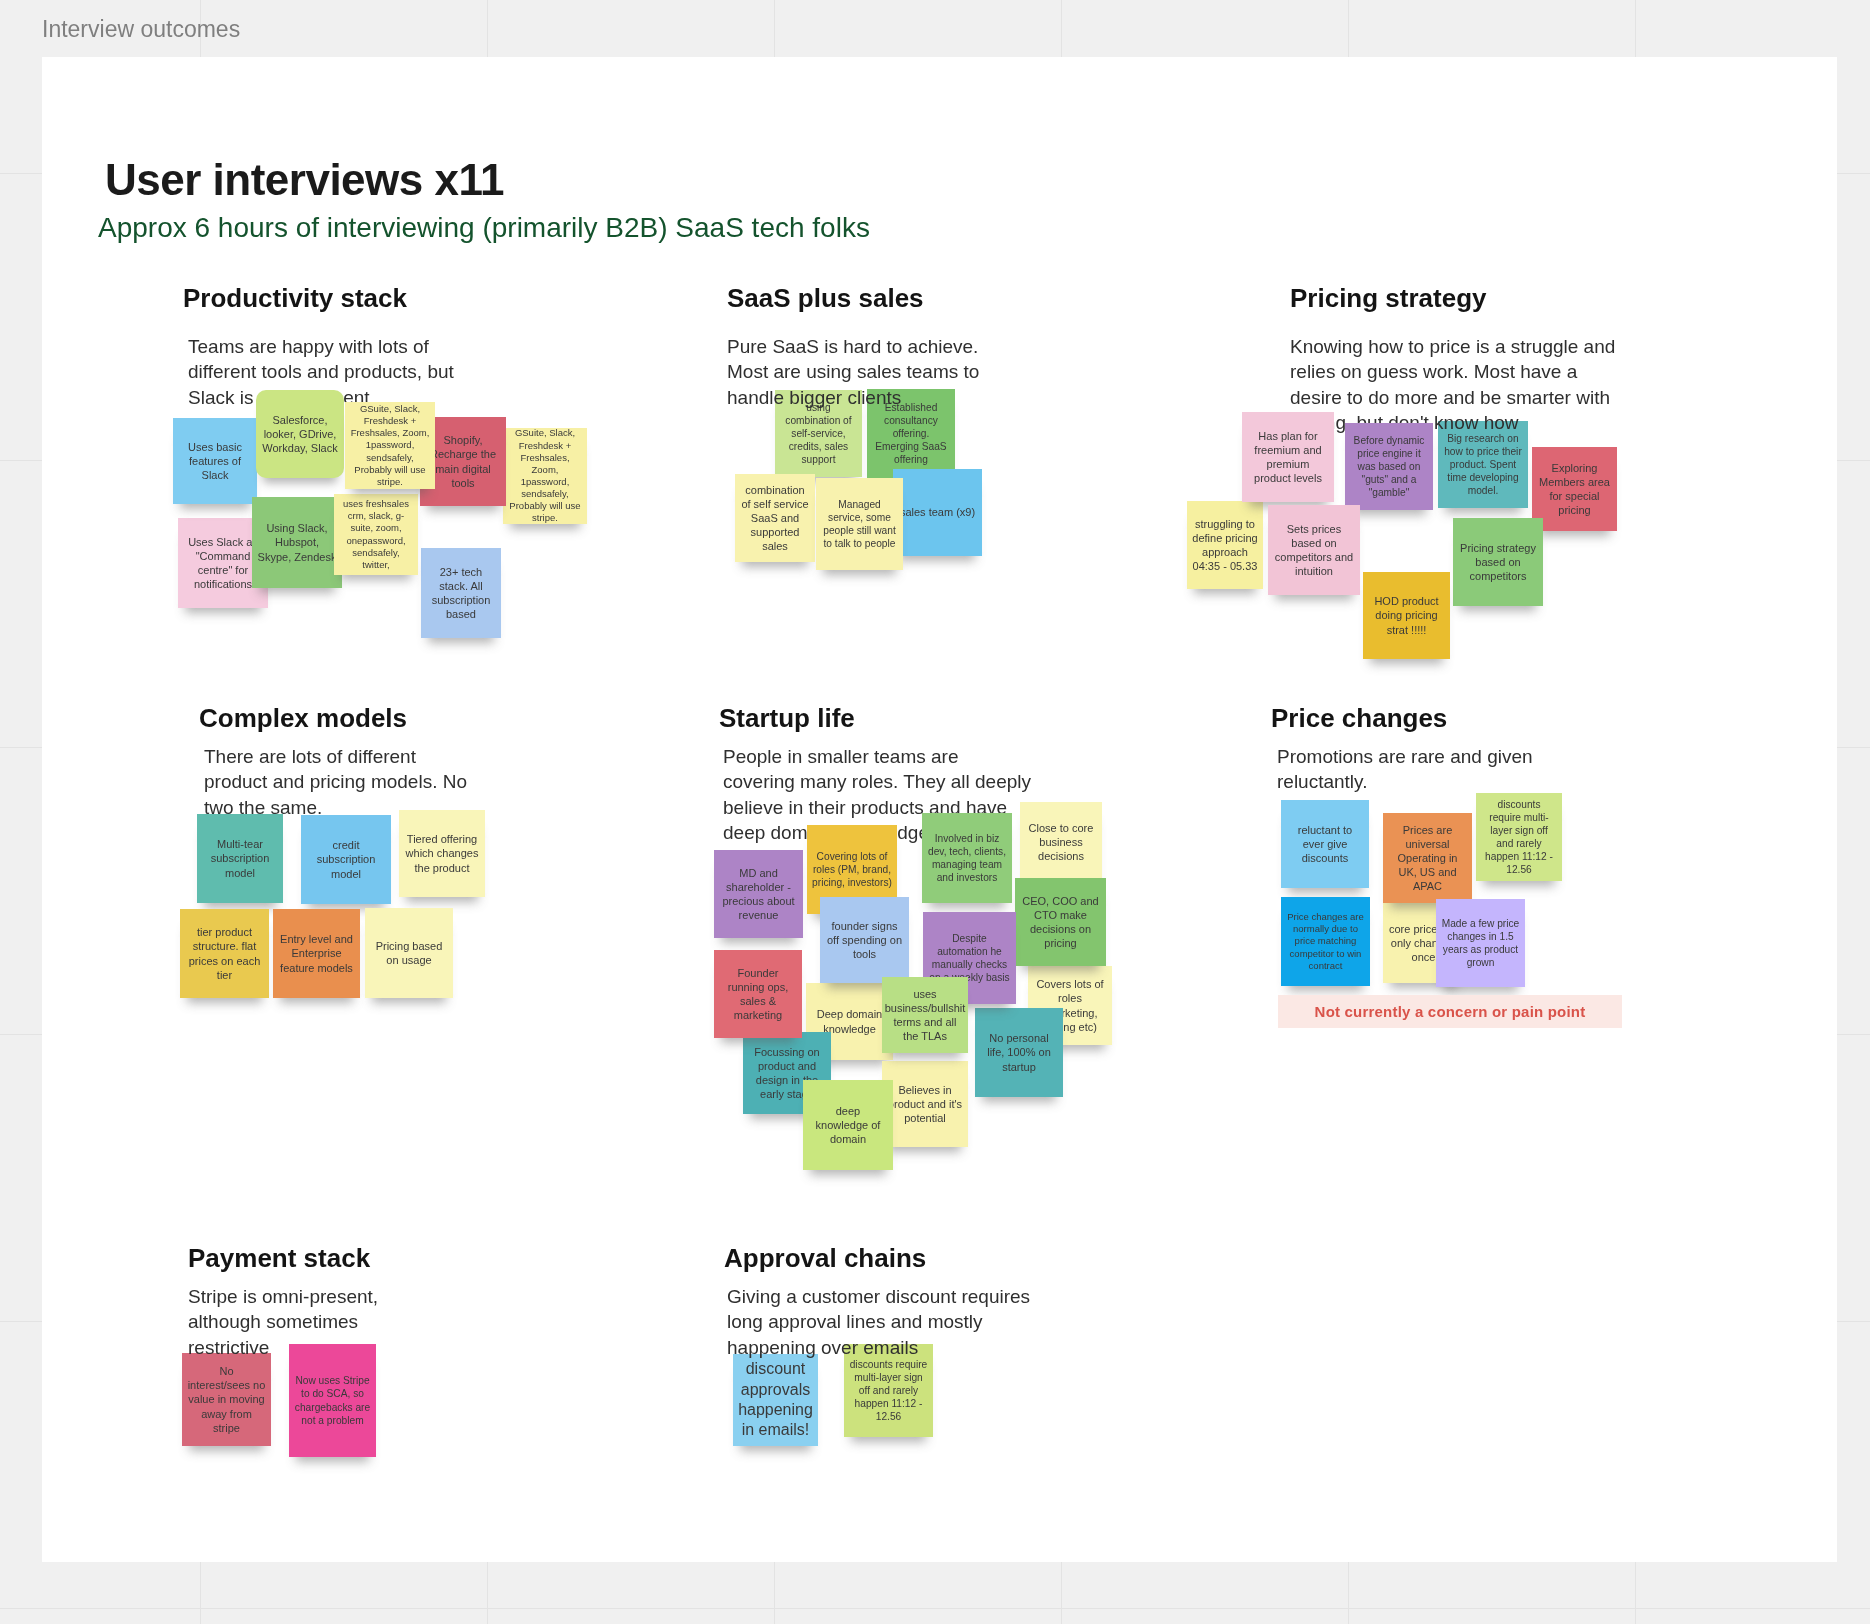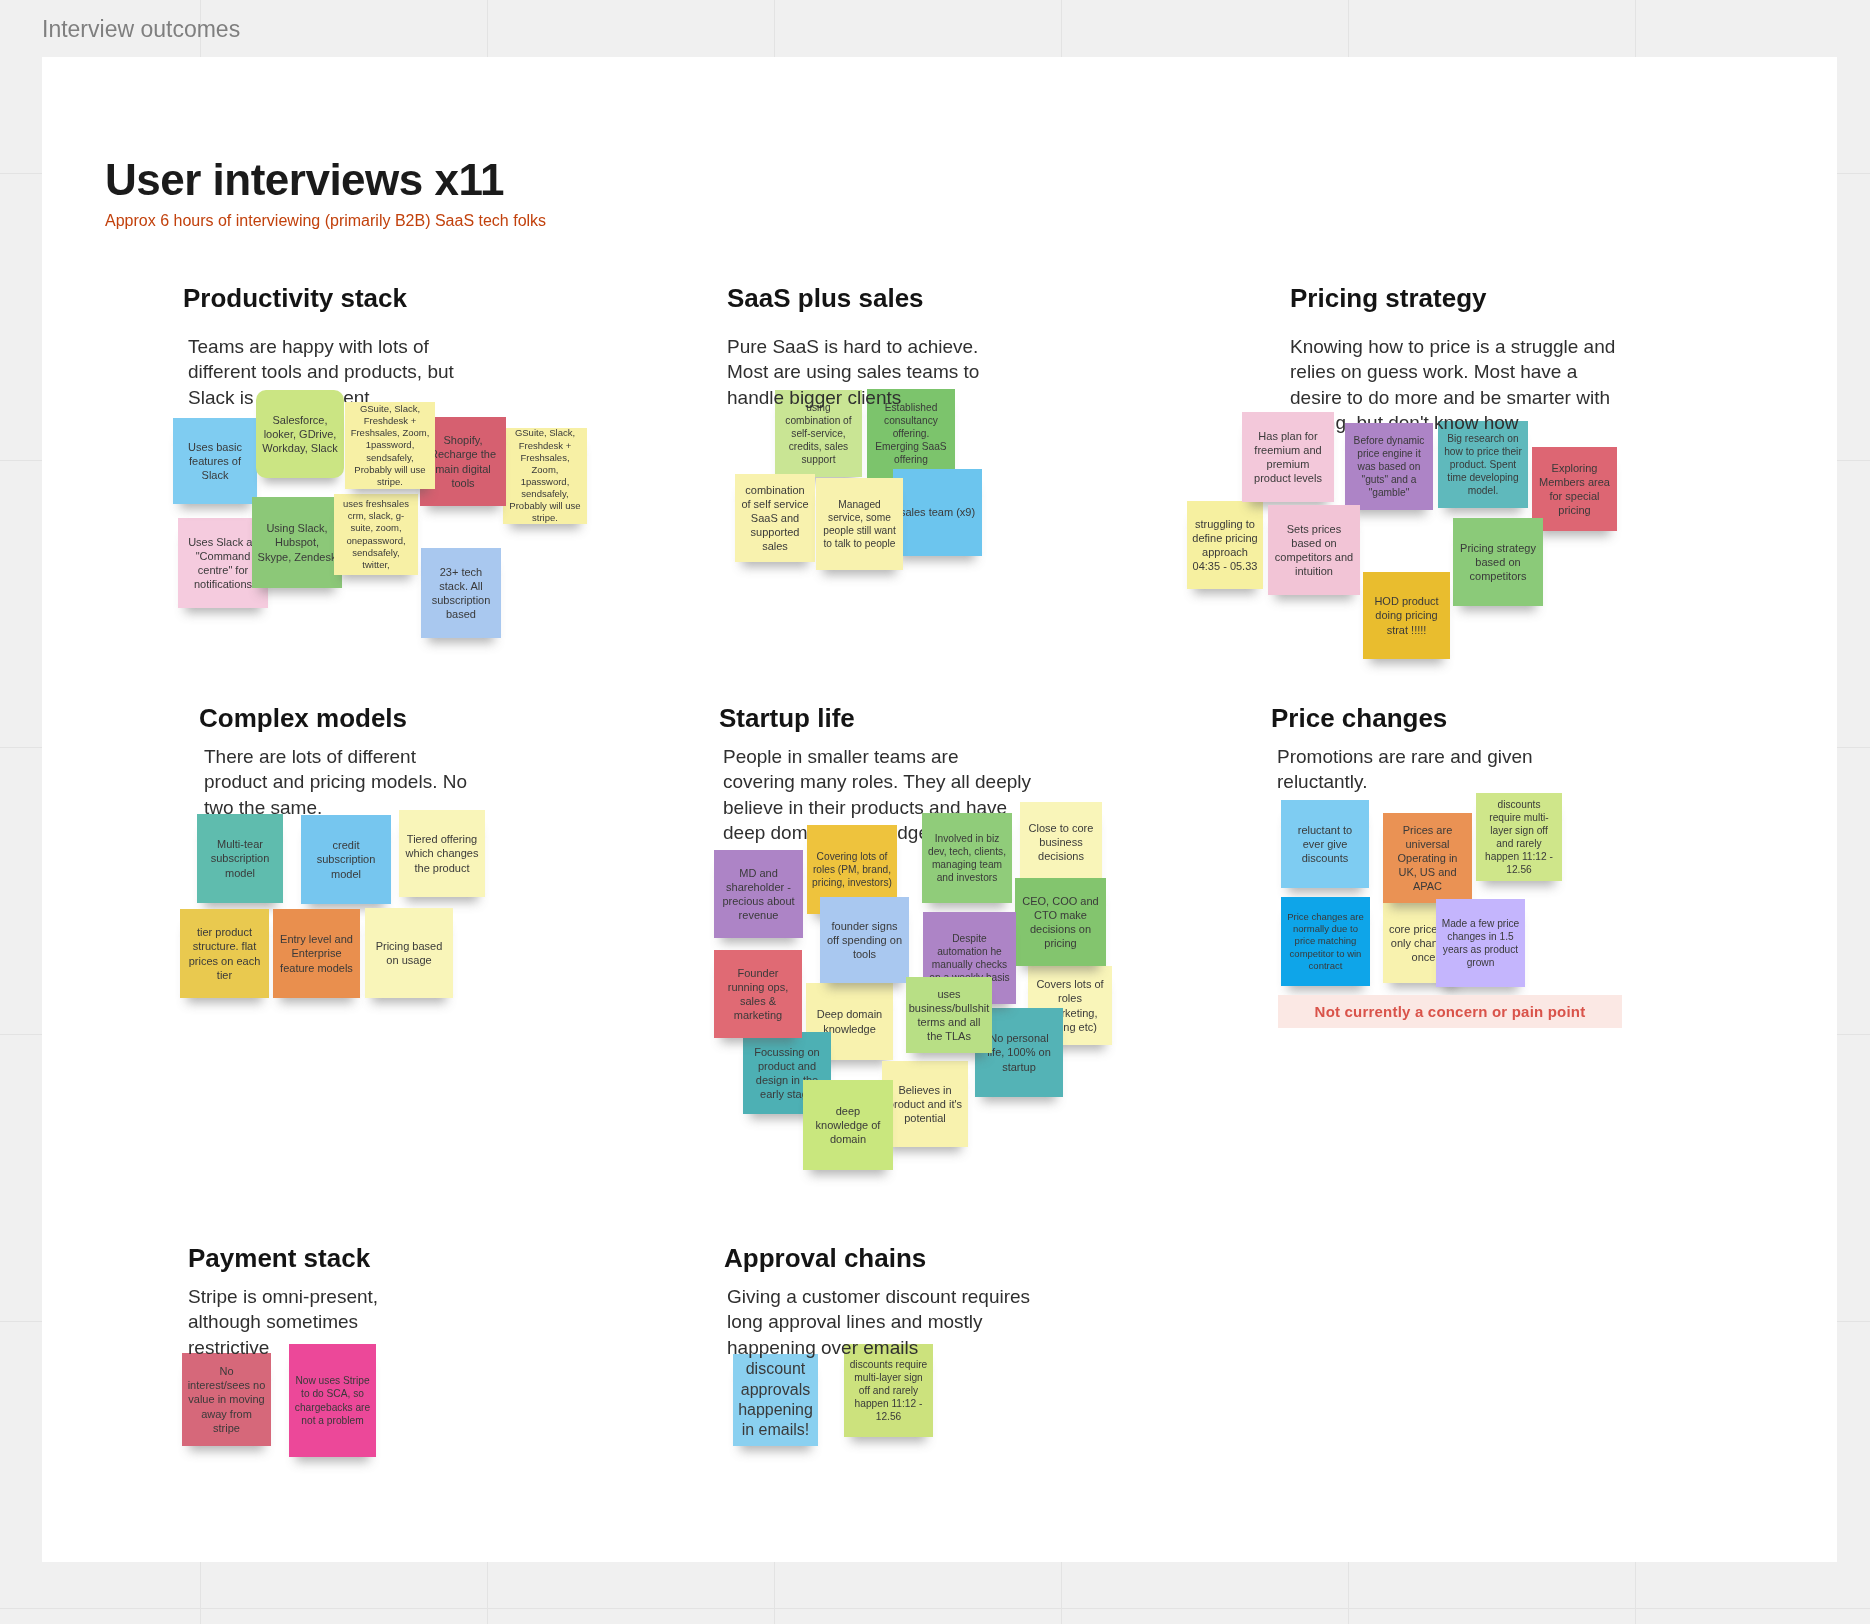--- a/index.html
+++ b/index.html
@@ -21,22 +21,22 @@
   }
   .frame{
     position:absolute;left:42px;top:57px;width:1795px;height:1505px;
     background:#ffffff;z-index:1;
   }
   .board-title{
     position:absolute;left:105px;top:155px;margin:0;
     font-size:44px;font-weight:700;color:#1b1b1b;letter-spacing:-0.5px;z-index:2;
   }
   .board-subtitle{
-    position:absolute;left:105px;top:212px;
-    font-size:16px;color:#c2410c;z-index:2;
+    position:absolute;left:98px;top:212px;
+    font-size:28px;color:#14532d;z-index:2;
   }
   .section-title{
     position:absolute;font-size:26px;font-weight:700;color:#141414;z-index:2;white-space:nowrap;
   }
   .section-desc{
     position:absolute;font-size:19px;color:#2f2f2f;line-height:1.34;z-index:2;
   }
   .note{
     position:absolute;display:flex;align-items:center;justify-content:center;
     text-align:center;color:#3a3a3a;padding:5px;box-sizing:border-box;
@@ -96,21 +96,21 @@
       <div class="note" style="left: 365px; top: 908px; width: 88px; height: 90px; background: rgb(249, 245, 185); z-index: 2; font-size: 11px; text-align: center;">Pricing based on usage</div>
       <div class="section-title" style="left: 719px; top: 703px;">Startup life</div>
       <div class="section-desc" style="left: 723px; top: 744px; width: 310px;">People in smaller teams are covering many roles. They all deeply believe in their products and have deep domain knowledge.</div>
       <div class="note" style="left: 714px; top: 850px; width: 89px; height: 88px; background: rgb(173, 132, 198); z-index: 2; font-size: 11px;">MD and shareholder - precious about revenue</div>
       <div class="note" style="left: 807px; top: 825px; width: 90px; height: 89px; background: rgb(238, 195, 61); z-index: 3; font-size: 10.2px;">Covering lots of roles (PM, brand, pricing, investors)</div>
       <div class="note" style="left: 922px; top: 813px; width: 90px; height: 90px; background: rgb(144, 204, 122); z-index: 2; font-size: 10.2px;">Involved in biz dev, tech, clients, managing team and investors</div>
       <div class="note" style="left: 820px; top: 897px; width: 89px; height: 86px; background: rgb(169, 200, 240); z-index: 4; font-size: 11px;">founder signs off spending on tools</div>
       <div class="note" style="left: 923px; top: 912px; width: 93px; height: 92px; background: rgb(173, 132, 198); z-index: 3; font-size: 10.2px;">Despite automation he manually checks on a weekly basis</div>
       <div class="note" style="left: 714px; top: 950px; width: 88px; height: 88px; background: rgb(224, 106, 116); z-index: 5; font-size: 11px;">Founder running ops, sales &amp; marketing</div>
       <div class="note" style="left: 806px; top: 983px; width: 87px; height: 77px; background: rgb(248, 242, 174); z-index: 3; font-size: 11px;">Deep domain knowledge</div>
-      <div class="note" style="left: 882px; top: 977px; width: 86px; height: 76px; background: rgb(184, 223, 133); z-index: 5; font-size: 11px; margin-left: 24px;">uses business/bullshit terms and all the TLAs</div>
+      <div class="note" style="left: 882px; top: 977px; width: 86px; height: 76px; background: rgb(184, 223, 133); z-index: 5; font-size: 11px;">uses business/bullshit terms and all the TLAs</div>
       <div class="note" style="left: 743px; top: 1032px; width: 88px; height: 82px; background: rgb(77, 176, 180); z-index: 4; font-size: 11px;">Focussing on product and design in the early stage</div>
       <div class="note" style="left: 803px; top: 1080px; width: 90px; height: 90px; background: rgb(201, 231, 126); z-index: 5; font-size: 11px;">deep knowledge of domain</div>
       <div class="note" style="left: 882px; top: 1061px; width: 86px; height: 86px; background: rgb(248, 242, 174); z-index: 4; font-size: 11px;">Believes in product and it's potential</div>
       <div class="note" style="left: 975px; top: 1008px; width: 88px; height: 89px; background: rgb(84, 179, 182); z-index: 2; font-size: 11px;">No personal life, 100% on startup</div>
       <div class="note" style="left: 1020px; top: 802px; width: 82px; height: 80px; background: rgb(249, 245, 185); z-index: 1; font-size: 11px;">Close to core business decisions</div>
       <div class="note" style="left: 1015px; top: 878px; width: 91px; height: 88px; background: rgb(131, 197, 110); z-index: 2; font-size: 11px;">CEO, COO and CTO make decisions on pricing</div>
       <div class="note" style="left: 1028px; top: 966px; width: 84px; height: 79px; background: rgb(249, 245, 185); z-index: 1; font-size: 11px;">Covers lots of roles (marketing, pricing etc)</div>
       <div class="section-title" style="left: 1271px; top: 703px;">Price changes</div>
       <div class="section-desc" style="left: 1277px; top: 744px; width: 330px;">Promotions are rare and given reluctantly.</div>
       <div class="note" style="left: 1281px; top: 800px; width: 88px; height: 88px; background: rgb(126, 204, 242); z-index: 1; font-size: 11px;">reluctant to ever give discounts</div>

